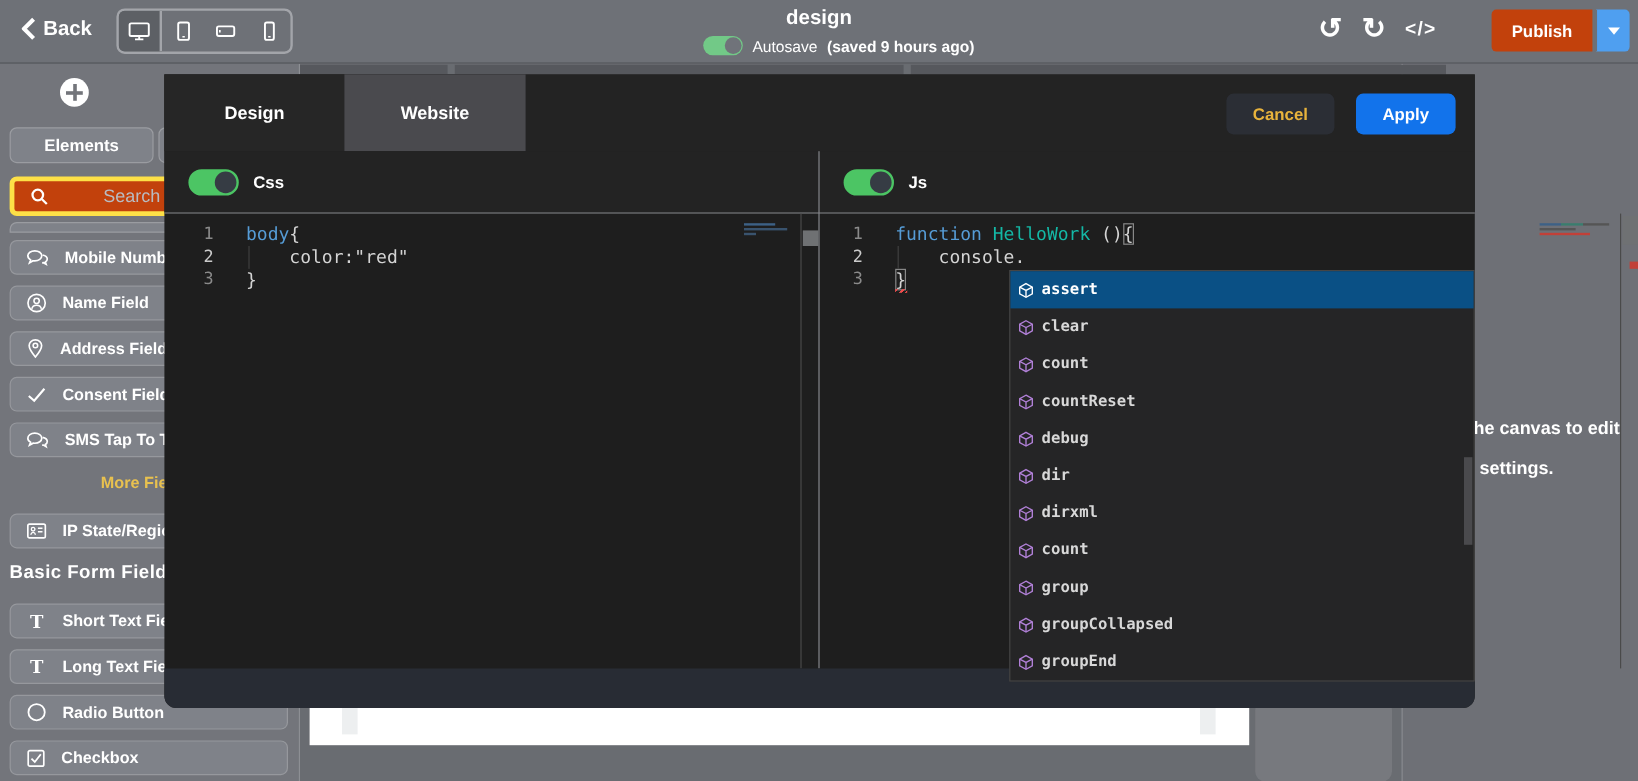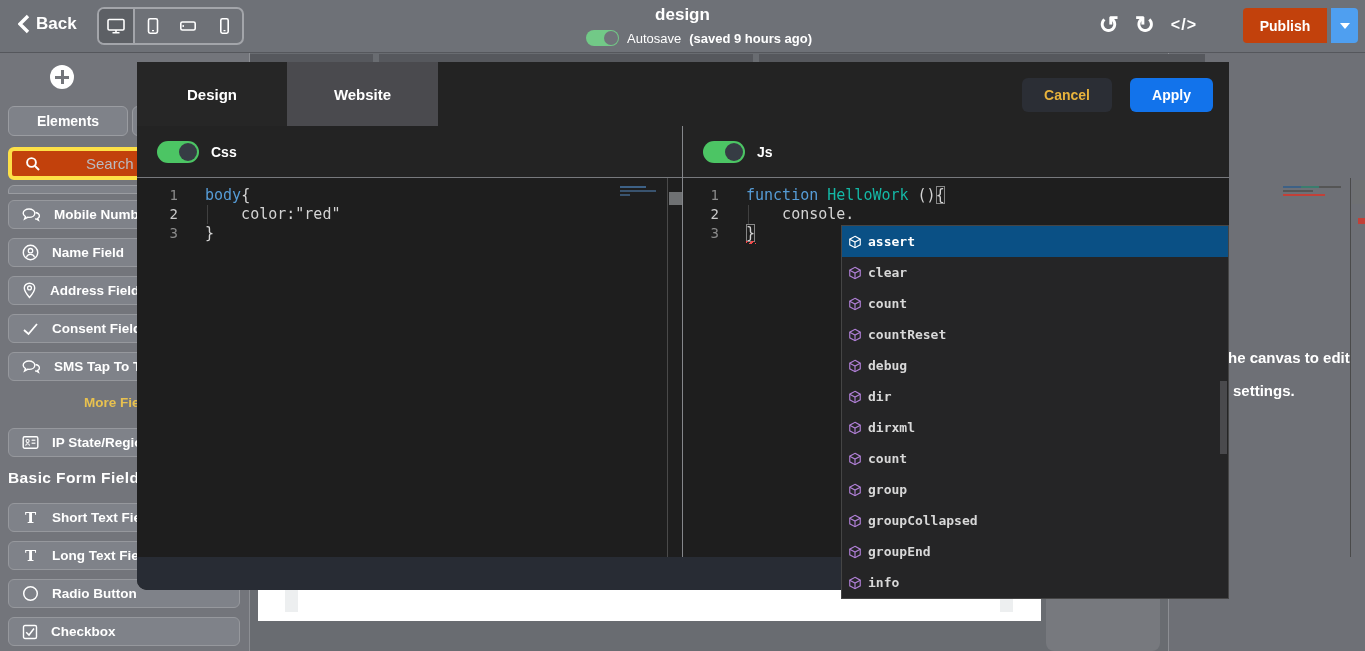--- a/index.html
+++ b/index.html
@@ -440,28 +440,18 @@
         <span class="cube">
           <svg width="14" height="14" viewBox="0 0 16 16">
             <path d="M8 1.5 L14 4.8 V11.2 L8 14.5 L2 11.2 V4.8 Z" fill="none" stroke="currentColor" stroke-width="1.3"></path>
             <path d="M2 4.8 L8 8 L14 4.8 M8 8 V14.5" fill="none" stroke="currentColor" stroke-width="1.3"></path>
           </svg>
         </span>
         <span class="s-label">groupEnd</span>
         <span class="s-detail"></span>
       </div>
 
-      <div class="suggest-row">
-        <span class="cube">
-          <svg width="14" height="14" viewBox="0 0 16 16">
-            <path d="M8 1.5 L14 4.8 V11.2 L8 14.5 L2 11.2 V4.8 Z" fill="none" stroke="currentColor" stroke-width="1.3"></path>
-            <path d="M2 4.8 L8 8 L14 4.8 M8 8 V14.5" fill="none" stroke="currentColor" stroke-width="1.3"></path>
-          </svg>
-        </span>
-        <span class="s-label">info</span>
-        <span class="s-detail"></span>
-      </div>
 
     <div class="suggest-sb"></div>
   </div>
 
   <div class="m-footer"></div>
 </div>
 
 </body></html>

